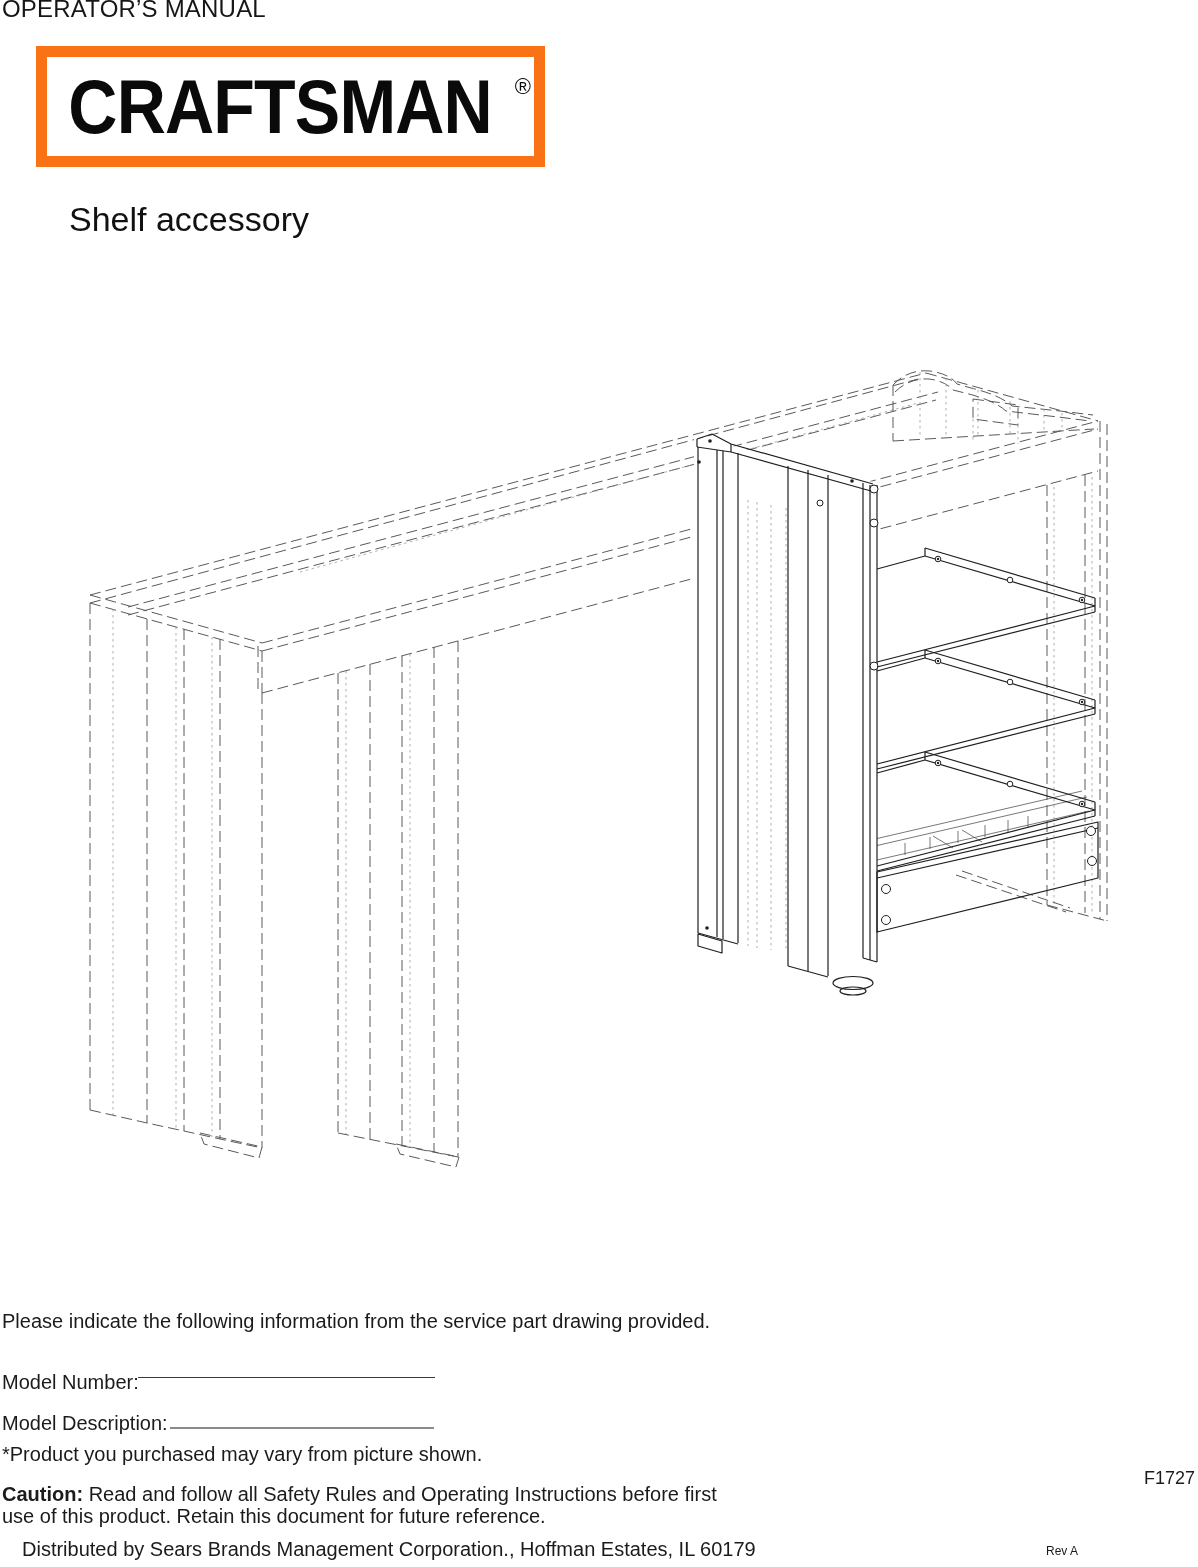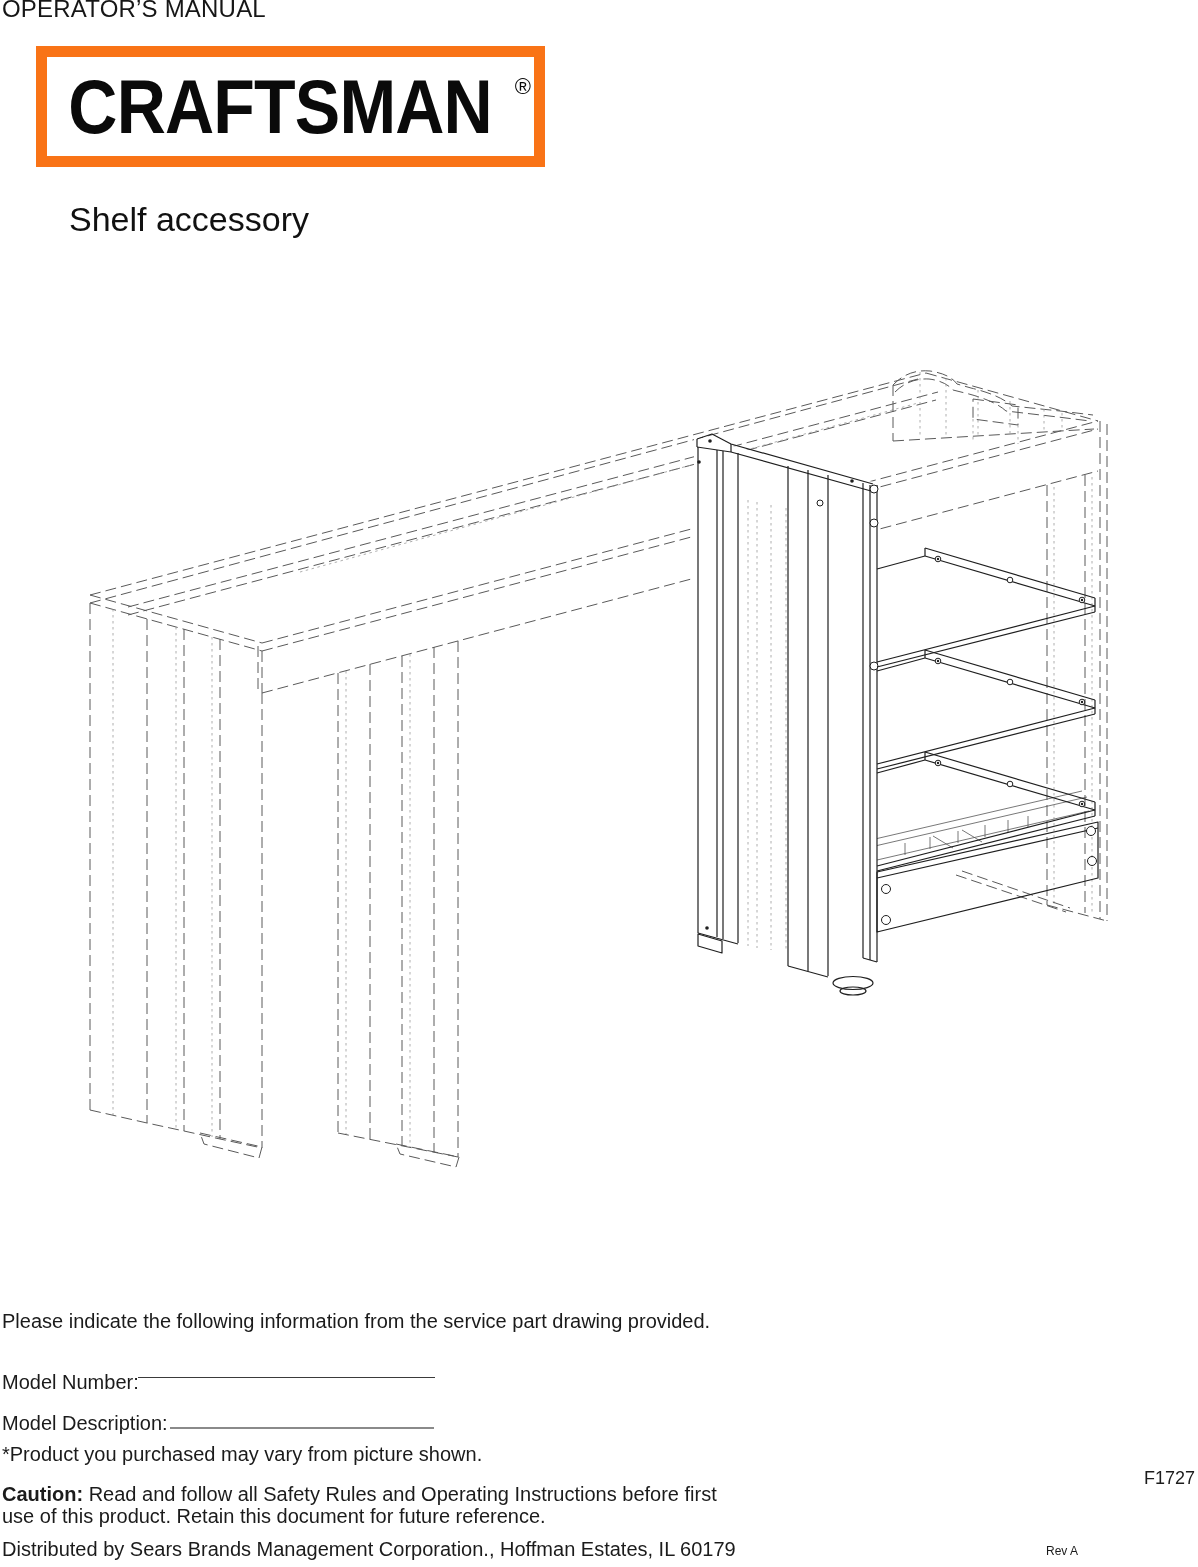--- a/index.html
+++ b/index.html
@@ -224,18 +224,18 @@
   <div class="bodytext" style="top:1356px;margin-top:15px;">Model Number:</div>
   <div class="blank" style="left:138px;top:1377px;width:297px;"></div>
 
   <div class="bodytext" style="top:1412px;">Model Description:</div>
   <div class="blank gray" style="left:170px;top:1427px;width:264px;"></div>
 
   <div class="bodytext" style="top:1483px;width:720px;"><b>Caution:</b><span> Read and follow all Safety Rules and Operating Instructions before first</span><br><span>use of this product. Retain this document for future reference.</span></div>
 
   <div class="bodytext" style="top:1443px;">*Product you purchased may vary from picture shown.</div>
 
-  <div class="bodytext" style="top:1538px;">Distributed by Sears Brands Management Corporation., Hoffman Estates, IL 60179</div>
+  <div class="bodytext" style="top:1538px;margin-left:20px;">Distributed by Sears Brands Management Corporation., Hoffman Estates, IL 60179</div>
 
   <div class="footer-rev">Rev A</div>
   <div class="footer-form">F1727</div>
 
 </div>
 
 </body></html>

